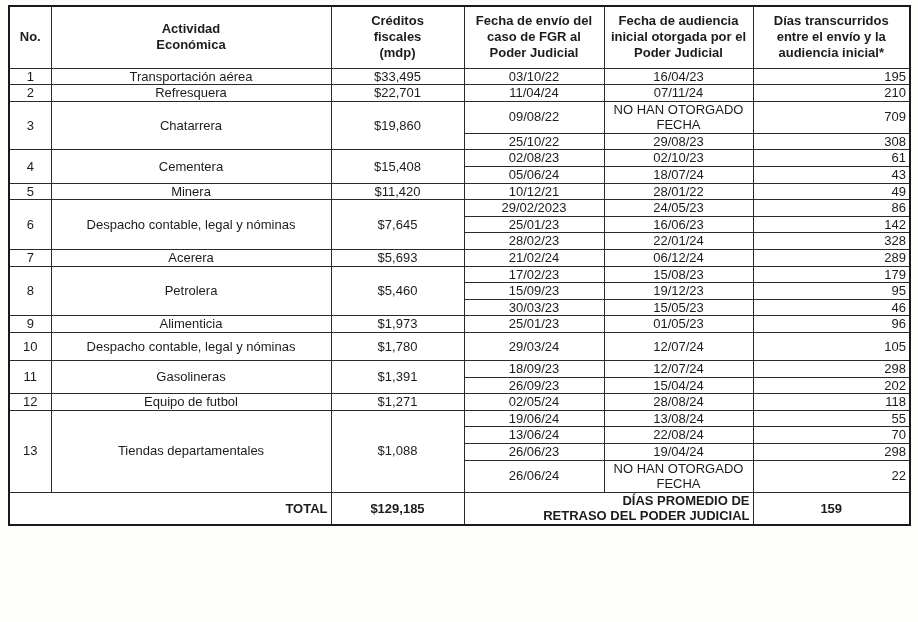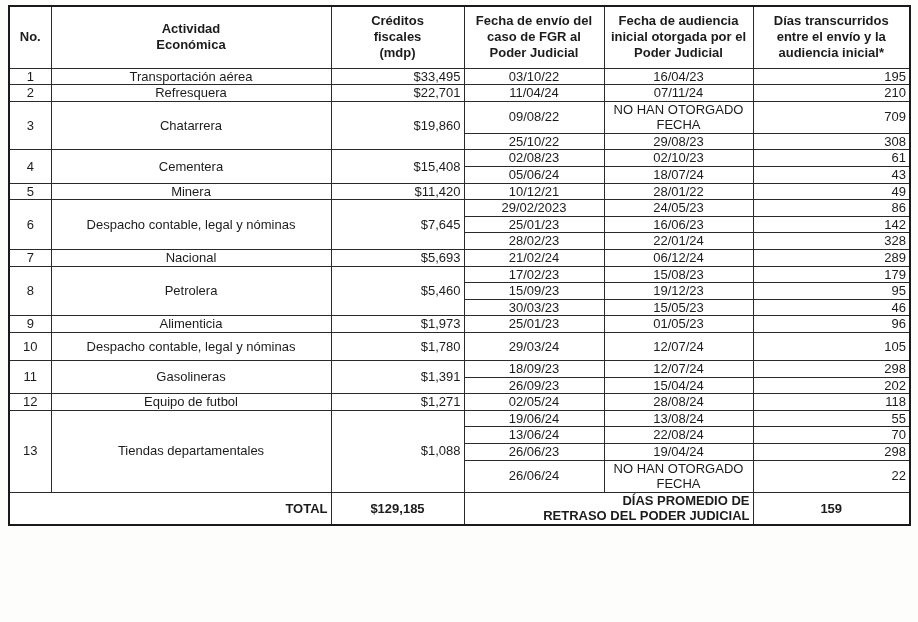--- a/index.html
+++ b/index.html
@@ -37,21 +37,21 @@
     font-weight: bold;
     text-align: center;
     white-space: pre-line;
     height: 62px;
     line-height: 1.25;
     padding: 3px;
   }
   table.fiscal td { height: 16px; }
   .c-no  { text-align: center; }
   .c-act { text-align: center; }
-  .c-cred { text-align: right; padding-right: 5px; }
+  .c-cred { text-align: center; padding-right: 5px; }
   .c-envio, .c-aud { text-align: center; white-space: pre-line; margin-left: 48px; }
   .c-dias { text-align: right; padding-right: 6px; }
   tr.tall-row td { height: 28px; }
   tfoot td { height: 42px; font-weight: bold; }
   .total-label    { text-align: right; padding-right: 9px; }
   .total-creditos { text-align: center; padding-right: 5px; }
   .promedio-label { text-align: right; white-space: pre-line; padding-right: 6px; line-height: 1.35; }
   .total-dias     { text-align: center; padding-right: 14px; margin-left: 48px; }
   .footnote {
     margin: 9px 2px 0 0;
@@ -160,21 +160,21 @@
           <td class="c-aud">16/06/23</td>
           <td class="c-dias">142</td>
         </tr>
         <tr>
           <td class="c-envio">28/02/23</td>
           <td class="c-aud">22/01/24</td>
           <td class="c-dias">328</td>
         </tr>
         <tr>
           <td class="c-no">7</td>
-          <td class="c-act">Nacional</td>
+          <td class="c-act">Acerera</td>
           <td class="c-cred">$5,693</td>
           <td class="c-envio">21/02/24</td>
           <td class="c-aud">06/12/24</td>
           <td class="c-dias">289</td>
         </tr>
         <tr>
           <td class="c-no" rowspan="3">8</td>
           <td class="c-act" rowspan="3">Petrolera</td>
           <td class="c-cred" rowspan="3">$5,460</td>
           <td class="c-envio">17/02/23</td>

